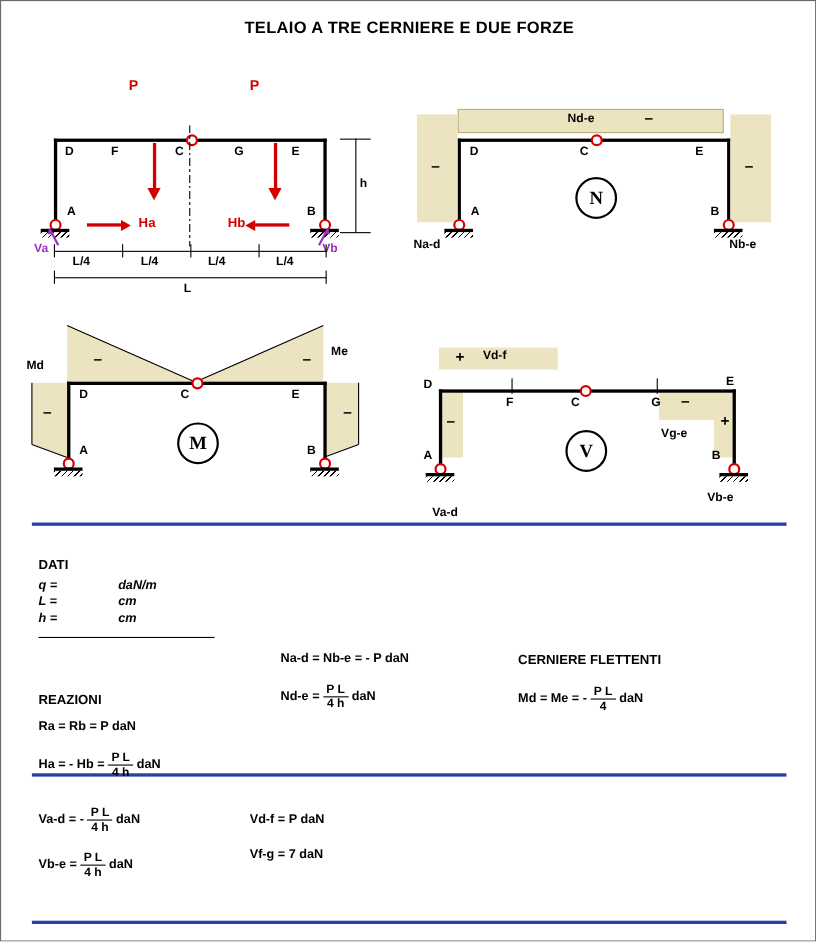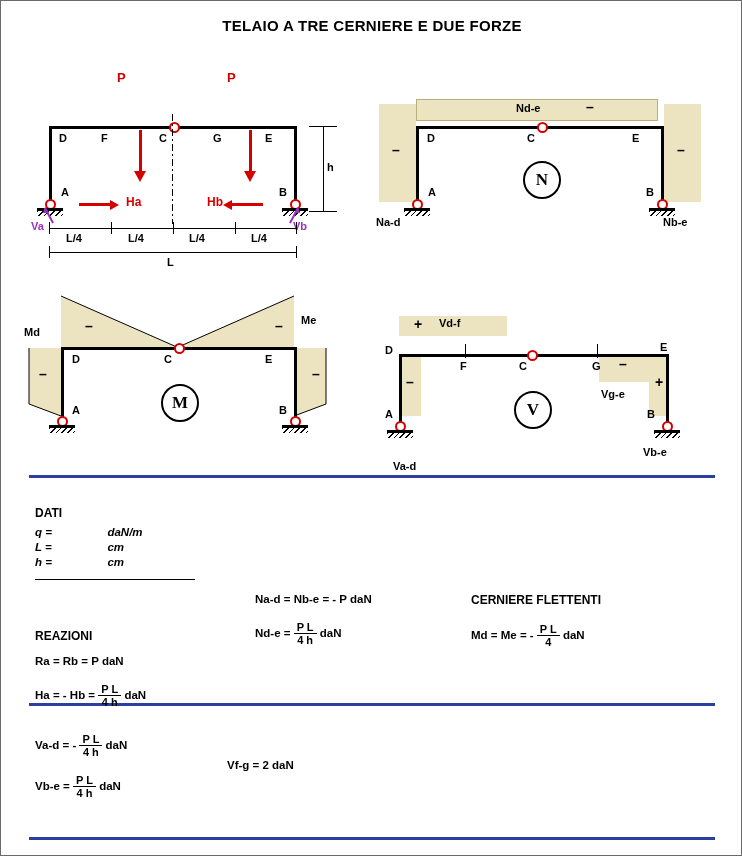--- a/index.html
+++ b/index.html
@@ -350,16 +350,17 @@
       <span>Vb-e =</span>
       <span class="frac">
         <span class="num">P L</span>
         <span class="den">4 h</span>
       </span>
       <span>daN</span>
     </div>
   </div>
 
   <div class="abs" style="left:226px;top:738px;width:250px;">
-    <div class="formula" style="margin-top:20px;">Vf-g = 2  daN</div>
+    <div class="formula">Vd-f = P  daN</div>
+    <div class="formula" style="margin-top:20px;">Vf-g = 7  daN</div>
   </div>
 
 </div>
 
 </body></html>

